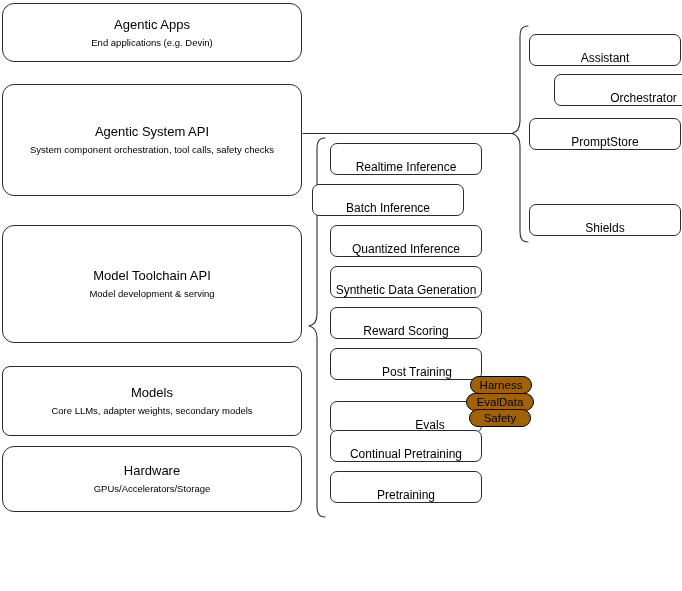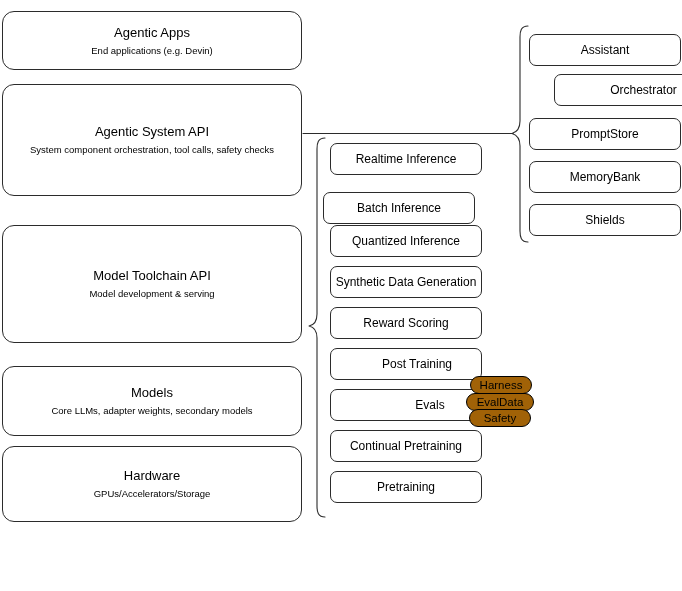--- a/index.html
+++ b/index.html
@@ -41,21 +41,21 @@
     color: #000;
     text-align: center;
     margin-top: 3px;
   }
   .pill-box {
     position: absolute;
     border: 1px solid #2b2b2b;
     border-radius: 7px;
     background: #ffffff;
     display: flex;
-    align-items: center;
+    align-items: flex-end;
     justify-content: center;
     box-sizing: border-box;
     font-size: 12px;
     line-height: 14px;
     color: #000;
   }
   .tag-pill {
     position: absolute;
     border: 1px solid #000000;
     border-radius: 999px;
@@ -79,77 +79,77 @@
     stroke-width: 1.1;
     stroke-linecap: round;
     stroke-linejoin: round;
   }
 </style>
 </head>
 <body>
 
 <div id="canvas">
 
-  <div class="layer-box" style="left:2px; top:3px; width:300px; height:59px;margin-top:8px;">
+  <div class="layer-box" style="left:2px; top:3px; width:300px; height:59px;">
     <div class="layer-title">Agentic Apps</div>
     <div class="layer-sub">End applications (e.g. Devin)</div>
   </div>
 
   <div class="layer-box" style="left:2px; top:84px; width:300px; height:112px;">
     <div class="layer-title">Agentic System API</div>
     <div class="layer-sub">System component orchestration, tool calls, safety checks</div>
   </div>
 
   <div class="layer-box" style="left:2px; top:225px; width:300px; height:118px;">
     <div class="layer-title">Model Toolchain API</div>
     <div class="layer-sub">Model development &amp; serving</div>
   </div>
 
-  <div class="layer-box" style="left:2px; top:366px; width:300px; height:70px;">
+  <div class="layer-box" style="left:2px; top:366px; width:300px; height:70px;border-radius:8px;">
     <div class="layer-title">Models</div>
     <div class="layer-sub">Core LLMs, adapter weights, secondary models</div>
   </div>
 
-  <div class="layer-box" style="left:2px; top:446px; width:300px; height:76px;">
+  <div class="layer-box" style="left:2px; top:446px; width:300px; height:66px;">
     <div class="layer-title">Hardware</div>
     <div class="layer-sub">GPUs/Accelerators/Storage</div>
   </div>
 
 
   <svg class="conn-svg" style="left:0px; top:0px; width:682px; height:591px;">
     <line x1="303" y1="133.5" x2="513" y2="133.5"></line>
   </svg>
 
   <svg class="brace-svg" style="left:306px; top:136px; width:22px; height:384px;" viewBox="0 0 22 384">
     <path d="M19,2 C12,2 11,7 11,13 L11,178 C11,185 8,189 3,190 C8,191 11,195 11,202 L11,370 C11,376 12,381 19,381"></path>
   </svg>
 
   <svg class="brace-svg" style="left:509px; top:24px; width:22px; height:222px;" viewBox="0 0 22 222">
     <path d="M19,2 C12,2 11,7 11,13 L11,97 C11,104 8,108 3,109.5 C8,111 11,115 11,122 L11,207 C11,213 12,218 19,218"></path>
   </svg>
 
   <div class="pill-box" style="left:330px; top:143px; width:152px; height:32px;">
     <span>Realtime Inference</span>
   </div>
-  <div class="pill-box" style="left:323px; top:184px; width:152px; height:32px;margin-top:8px;">
+  <div class="pill-box" style="left:312px; top:184px; width:152px; height:32px;">
     <span>Batch Inference</span>
   </div>
   <div class="pill-box" style="left:330px; top:225px; width:152px; height:32px;">
     <span>Quantized Inference</span>
   </div>
   <div class="pill-box" style="left:330px; top:266px; width:152px; height:32px;">
     <span>Synthetic Data Generation</span>
   </div>
   <div class="pill-box" style="left:330px; top:307px; width:152px; height:32px;">
     <span>Reward Scoring</span>
   </div>
   <div class="pill-box" style="left:330px; top:348px; width:152px; height:32px;padding-left:22px;">
     <span>Post Training</span>
   </div>
-  <div class="pill-box" style="left:330px; top:389px; width:152px; height:32px;padding-left:48px;">
+  <div class="pill-box" style="left:330px; top:401px; width:152px; height:32px;padding-left:48px;">
     <span>Evals</span>
   </div>
   <div class="pill-box" style="left:330px; top:430px; width:152px; height:32px;">
     <span>Continual Pretraining</span>
   </div>
   <div class="pill-box" style="left:330px; top:471px; width:152px; height:32px;">
     <span>Pretraining</span>
   </div>
 
   <div class="tag-pill" style="left:470px; top:376px; width:62px; height:18px;">
@@ -164,20 +164,17 @@
 
   <div class="pill-box" style="left:529px; top:34px; width:152px; height:32px;">
     <span>Assistant</span>
   </div>
   <div class="pill-box" style="left:554px; top:74px; width:179px; height:32px;">
     <span>Orchestrator</span>
   </div>
   <div class="pill-box" style="left:529px; top:118px; width:152px; height:32px;">
     <span>PromptStore</span>
   </div>
-  <div class="pill-box" style="left:529px; top:161px; width:152px; height:32px;">
-    <span>MemoryBank</span>
-  </div>
   <div class="pill-box" style="left:529px; top:204px; width:152px; height:32px;">
     <span>Shields</span>
   </div>
 
 </div>
 
 </body></html>

